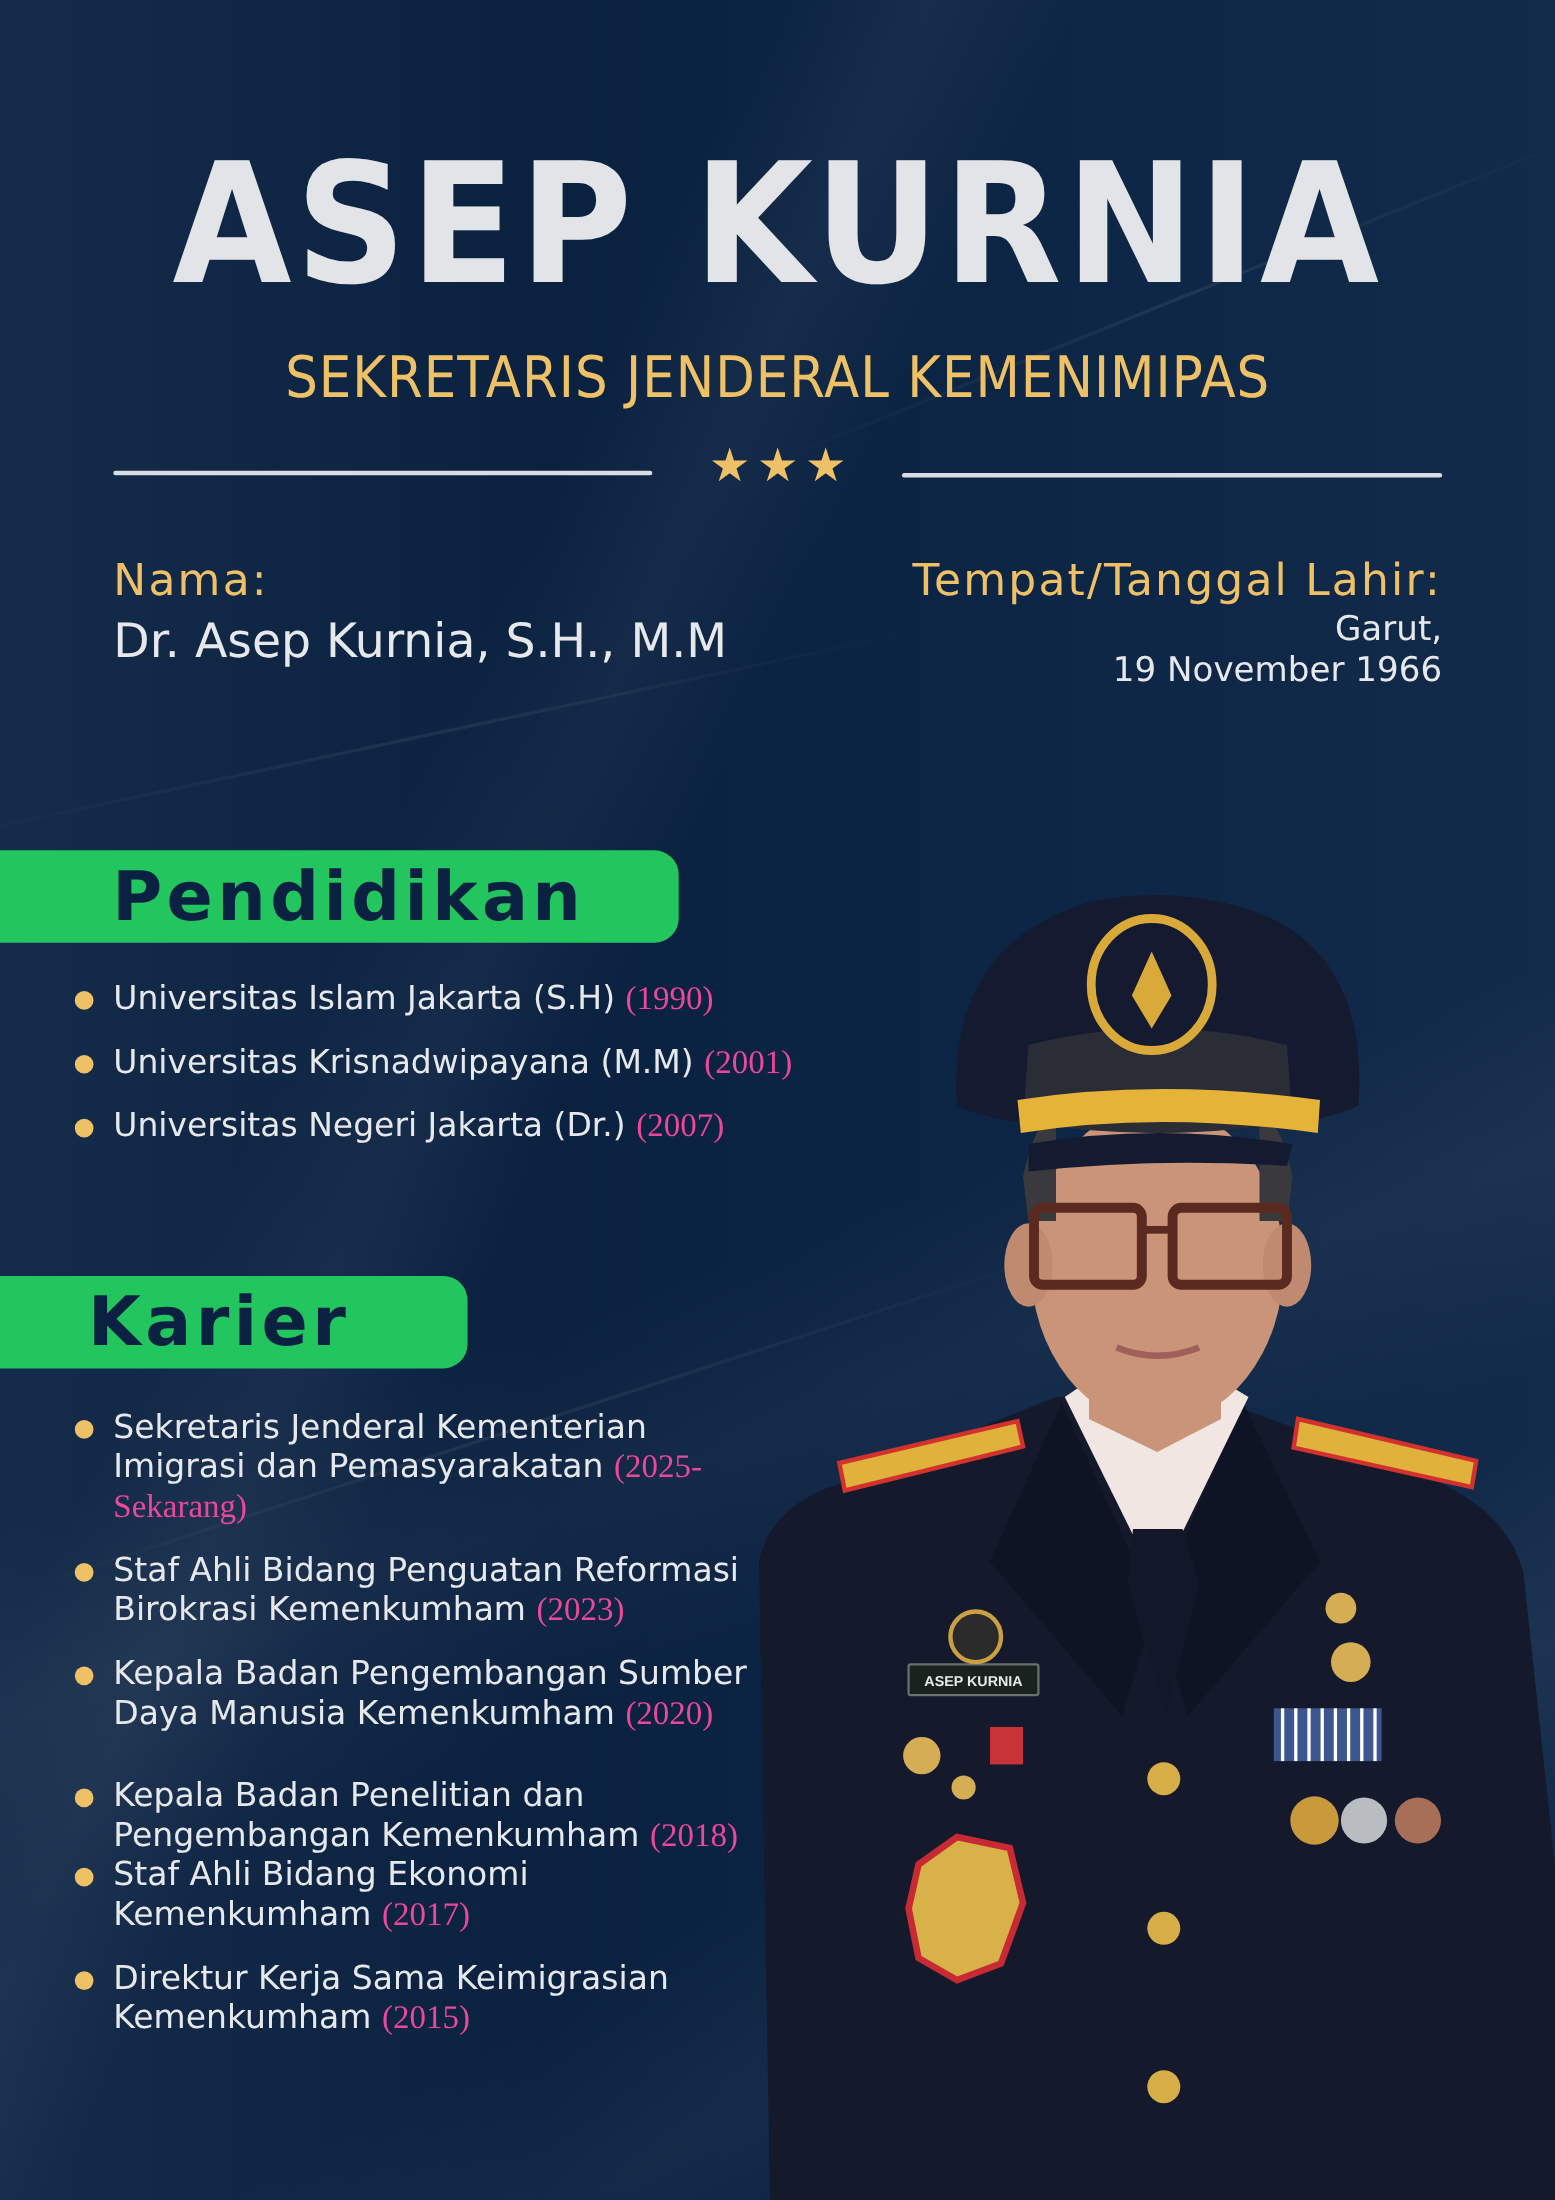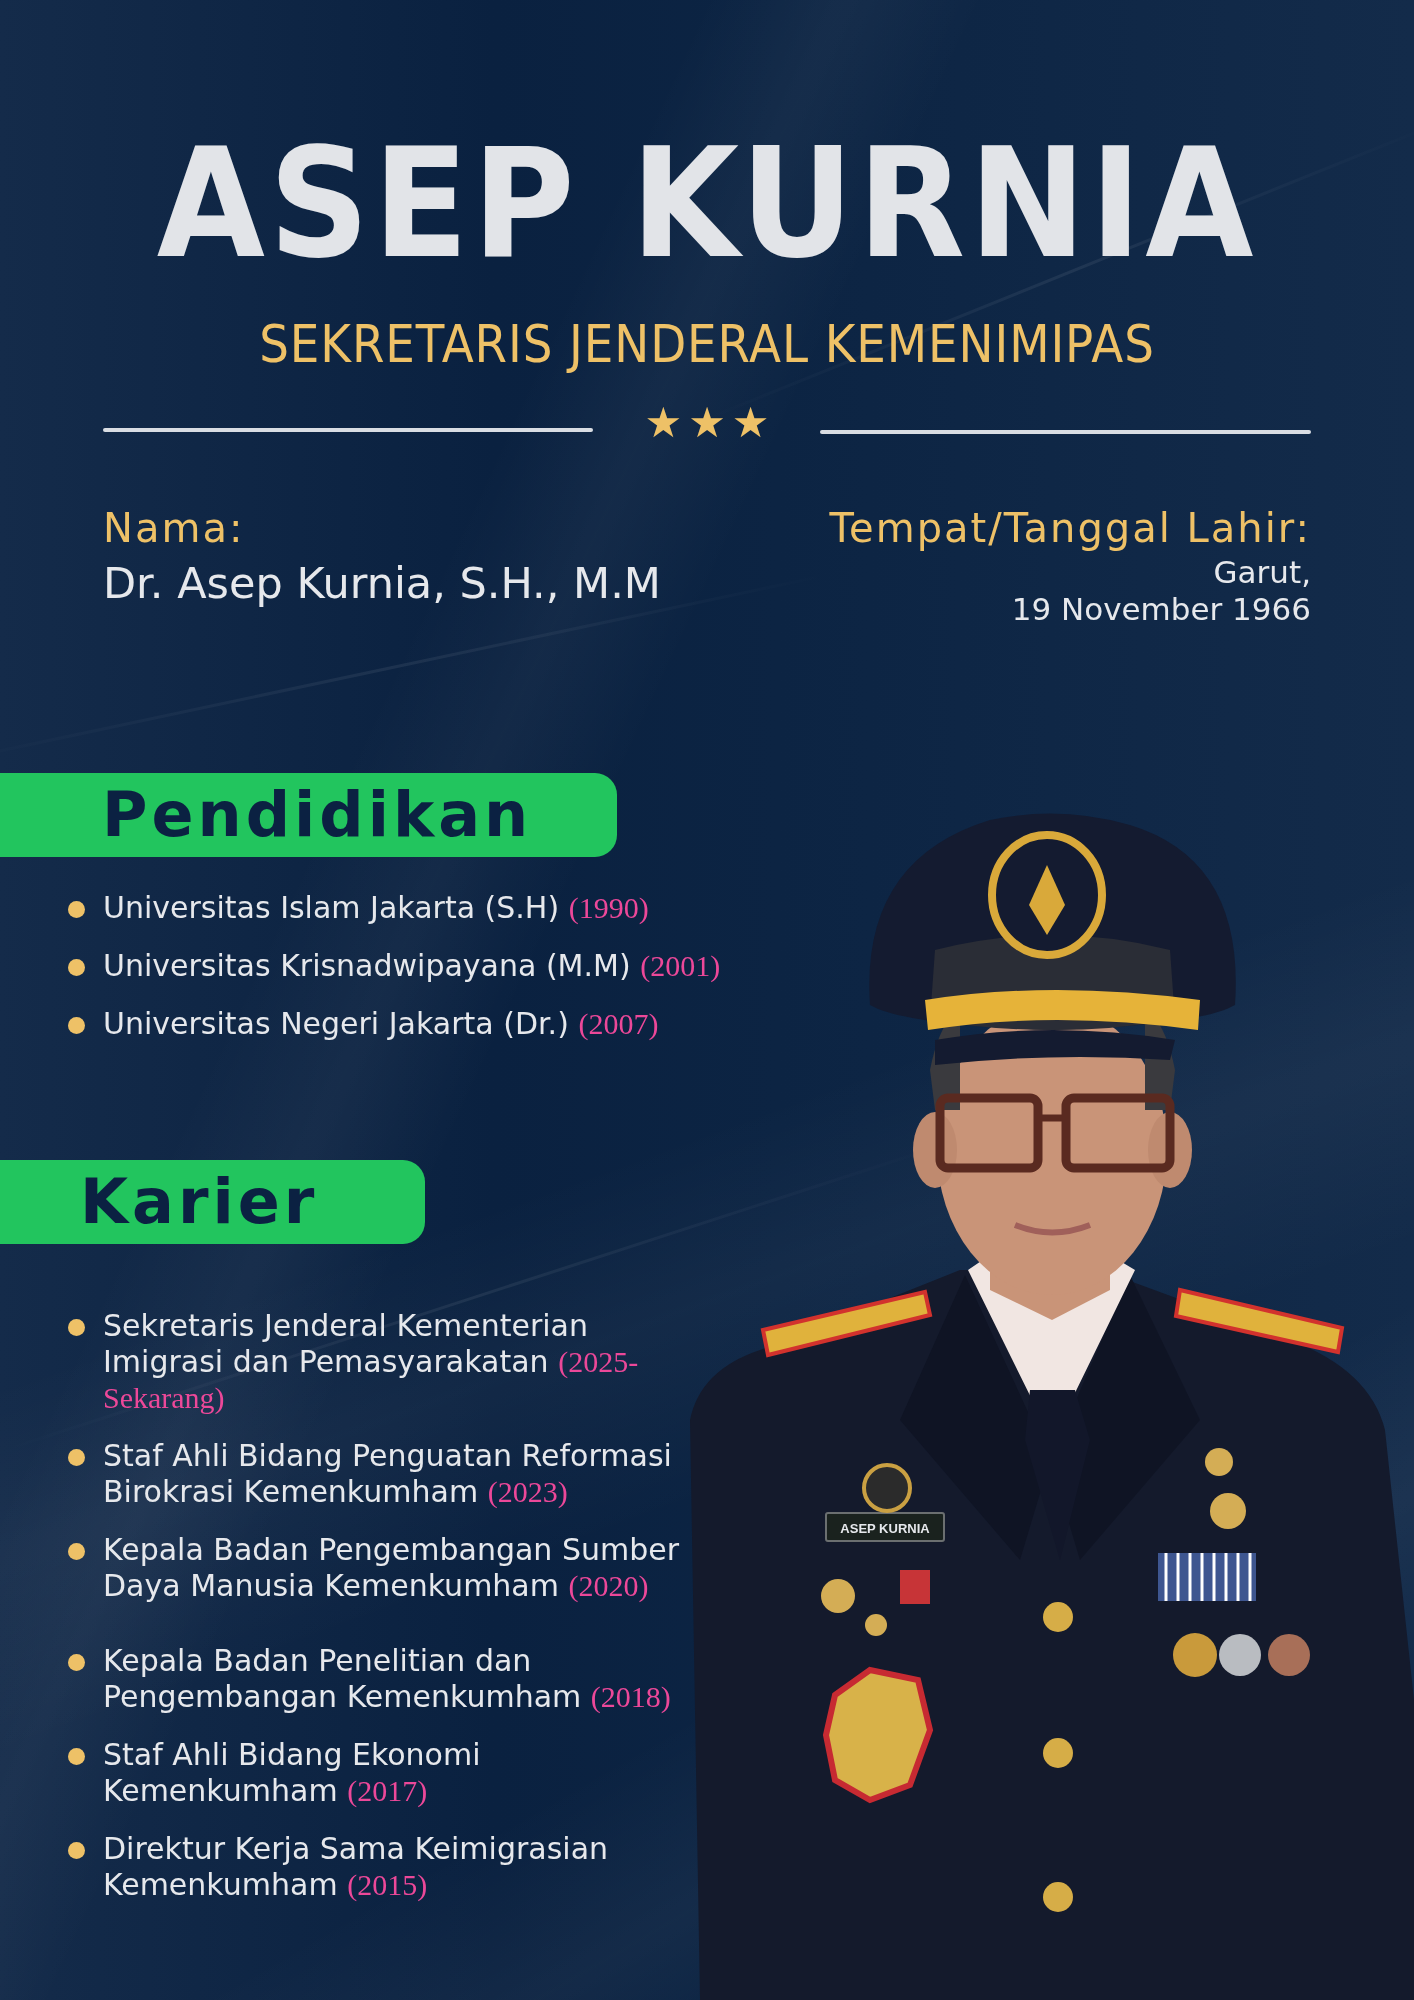--- a/index.html
+++ b/index.html
@@ -87,24 +87,24 @@
   <li style="margin-bottom:22px;"><span>Universitas Islam Jakarta (S.H)</span> <span class="year">(1990)</span></li>
   <li style="margin-bottom:22px;"><span>Universitas Krisnadwipayana (M.M)</span> <span class="year">(2001)</span></li>
   <li><span>Universitas Negeri Jakarta (Dr.)</span> <span class="year">(2007)</span></li>
 </ul>
 
 <div class="section-pill" style="top:1160px;width:425px;">
   <span style="left:80px;">Karier</span>
 </div>
 
 <ul class="list" style="left:68px;top:1280px;width:640px;">
-  <li style="margin-bottom:22px;margin-top:28px;"><span>Sekretaris Jenderal Kementerian Imigrasi dan Pemasyarakatan</span> <span class="year">(2025-Sekarang)</span></li>
+  <li style="margin-bottom:22px;"><span>Sekretaris Jenderal Kementerian Imigrasi dan Pemasyarakatan</span> <span class="year">(2025-Sekarang)</span></li>
   <li style="margin-bottom:22px;"><span>Staf Ahli Bidang Penguatan Reformasi Birokrasi Kemenkumham</span> <span class="year">(2023)</span></li>
   <li style="margin-bottom:39px;"><span>Kepala Badan Pengembangan Sumber Daya Manusia Kemenkumham</span> <span class="year">(2020)</span></li>
-  <li style="margin-bottom:22px;"><span>Kepala Badan Penelitian dan Pengembangan Kemenkumham</span> <span class="year">(2018)</span></li>
+  <li style=""><span>Kepala Badan Penelitian dan Pengembangan Kemenkumham</span> <span class="year">(2018)</span></li>
   <li style="margin-bottom:22px;"><span>Staf Ahli Bidang Ekonomi Kemenkumham</span> <span class="year">(2017)</span></li>
   <li><span>Direktur Kerja Sama Keimigrasian Kemenkumham</span> <span class="year">(2015)</span></li>
 </ul>
 
 <svg class="portrait" viewBox="640 800 774 1200" xmlns="http://www.w3.org/2000/svg">
 
   <path d="M700 2000 L690 1420 Q700 1370 760 1350 L960 1270 L1100 1270 L1290 1340 Q1370 1370 1385 1430 L1414 1700 L1414 2000 Z" fill="#141a2c"></path>
 
   <path d="M965 1275 L900 1420 L1020 1560 L1050 1460 Z" fill="#0f1424"></path>
   <path d="M1130 1275 L1200 1420 L1080 1560 L1050 1460 Z" fill="#0f1424"></path>

